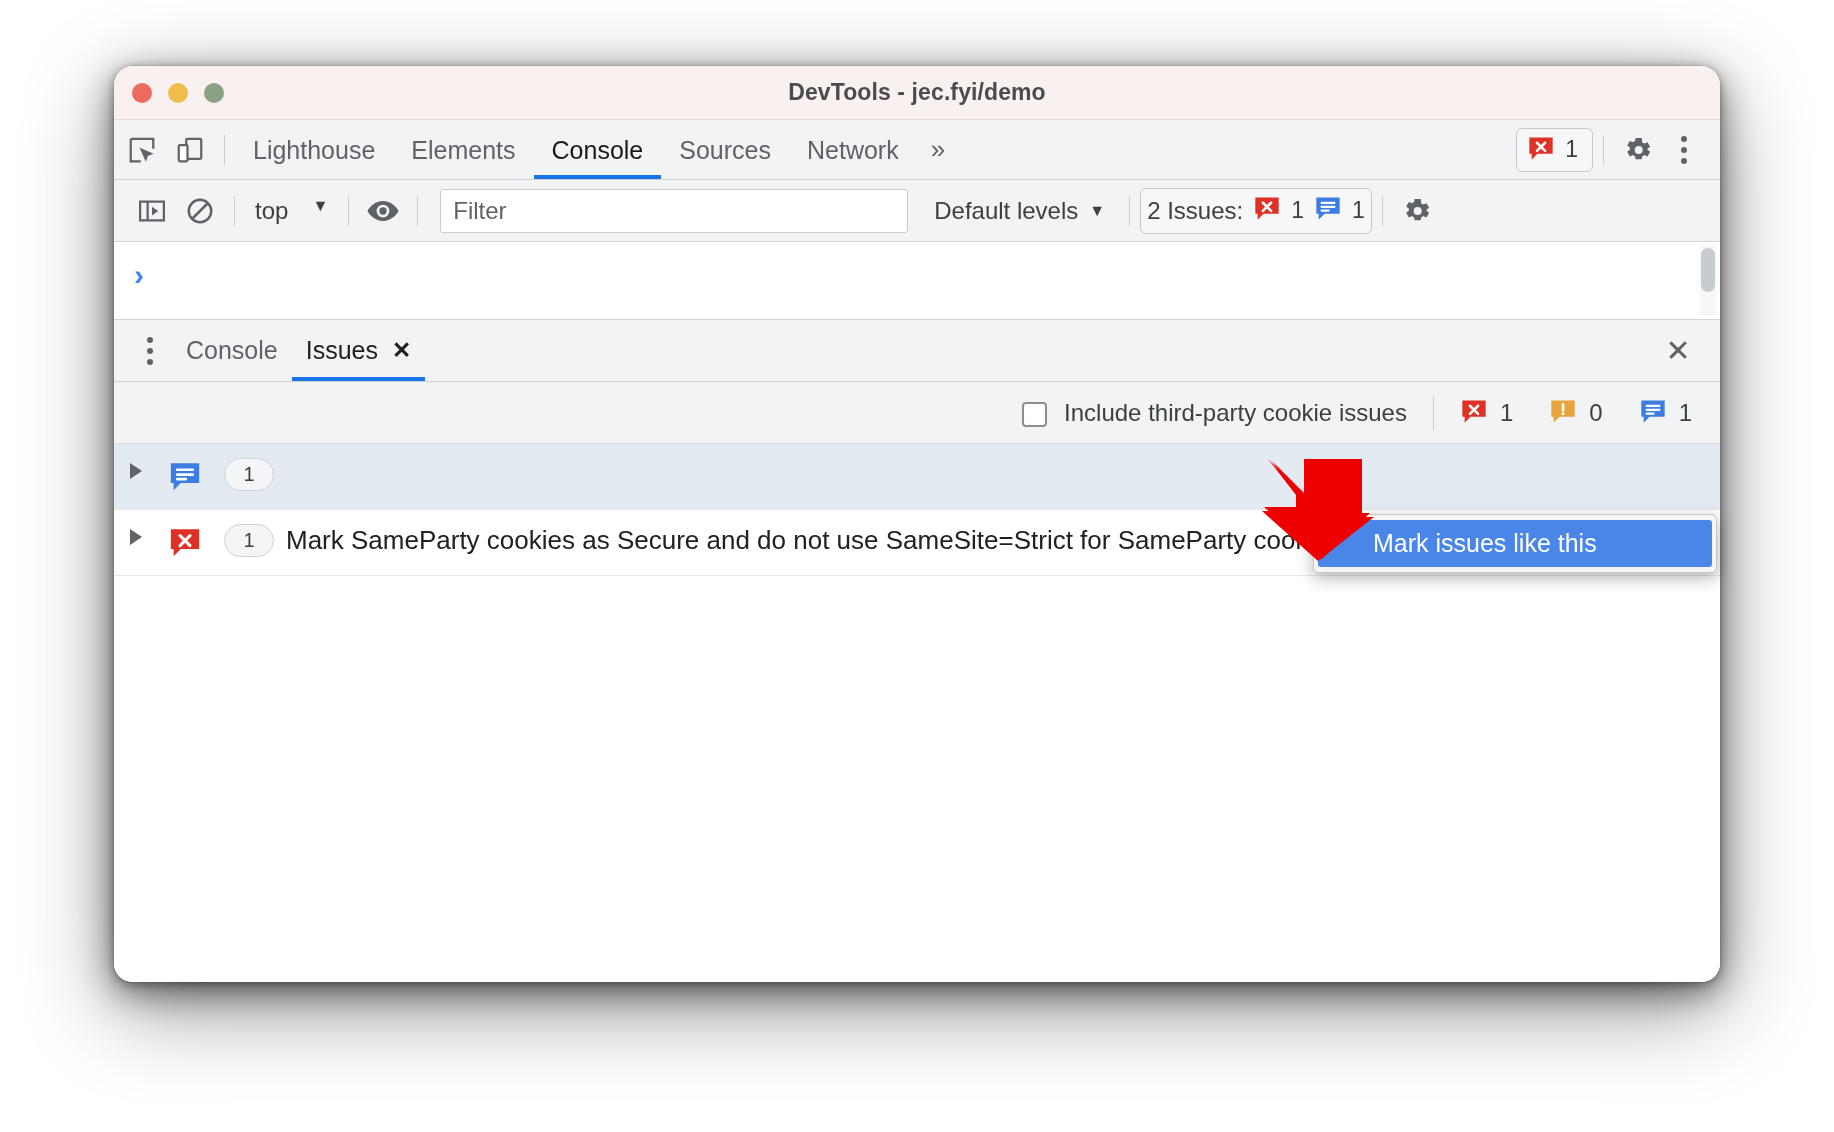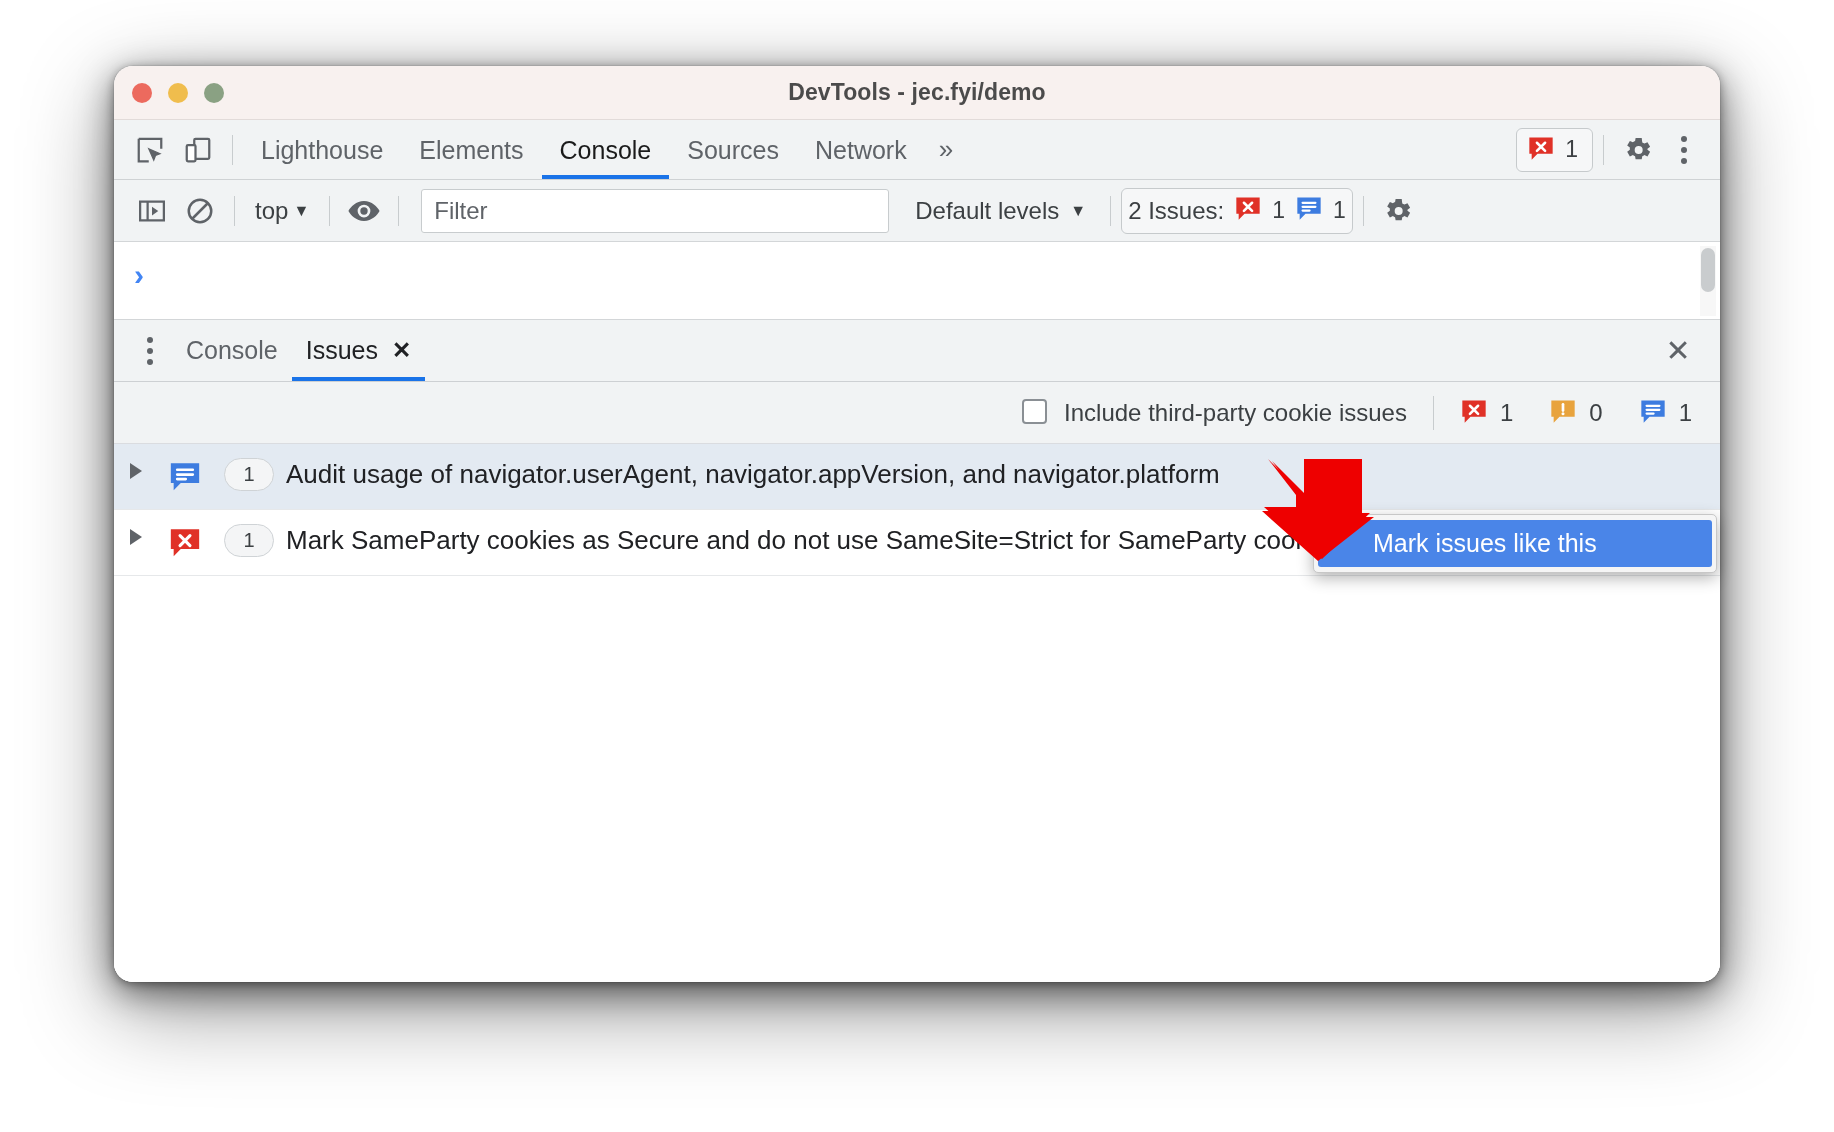--- a/index.html
+++ b/index.html
@@ -58,21 +58,21 @@
   }
 
   
   .tabbar {
     height: 60px;
     background: #f1f3f4;
     border-bottom: 1px solid #cfd2d4;
     display: flex;
     align-items: center;
     flex: 0 0 auto;
-    padding-left: 12px;
+    padding-left: 4px;
     justify-content: space-between;
   }
   .icon-btn {
     width: 48px; height: 48px;
     display: flex; align-items: center; justify-content: center;
     color: #5f6368;
   }
   .vdiv { width: 1px; height: 30px; background: #c8ccce; margin: 0 10px; }
   .tab {
     font-size: 25px;
@@ -112,21 +112,21 @@
   .console-toolbar {
     height: 62px;
     background: #f1f3f4;
     border-bottom: 1px solid #d3d6d8;
     display: flex;
     align-items: center;
     padding: 0 10px 0 14px;
     flex: 0 0 auto;
   }
   .ctx-select {
-    display: flex; align-items: center; gap: 5px;
+    display: flex; gap: 24px;
     font-size: 24px; color: #3c4043;
     padding: 0 10px;
   }
   .caret { font-size: 16px; color: #3c4043; }
   .filter-input {
     flex: 0 0 auto;
     width: 468px; height: 44px;
     background: #ffffff;
     border: 1px solid #c8ccce;
     border-radius: 3px;
@@ -232,21 +232,21 @@
     height: 62px;
     background: #f1f3f4;
     border-bottom: 1px solid #dadce0;
     display: flex;
     align-items: center;
     justify-content: flex-end;
     padding-right: 28px;
     flex: 0 0 auto;
   }
   .cb-wrap {
-    display: flex; align-items: flex-start; gap: 17px;
+    display: flex; align-items: flex-end; gap: 17px;
     font-size: 24px; color: #3c4043;
   }
   .checkbox {
     width: 25px; height: 25px;
     border: 2px solid #8a8f94;
     border-radius: 4px;
     background: #fff;
   }
   .tb-div { width: 1px; height: 34px; background: #c8ccce; margin: 0 26px; }
   .count-group { display: flex; align-items: center; gap: 12px; }
@@ -519,21 +519,20 @@
             </div>
           <div class="icon-cell">
             <svg width="34" height="34" viewBox="0 0 24 24">
               <path d="M2 3h20v14H9l-5 5v-5H2z" fill="#3d7ce0"></path>
               <path d="M6.5 7.6h11M6.5 11h11M6.5 14.2h6" stroke="#fff" stroke-width="1.9" stroke-linecap="round"></path>
             </svg>
           </div>
           <div class="count-cell">
             <span class="count-badge">1</span>
           </div>
-          <div class="issue-text">Audit usage of navigator.userAgent, navigator.appVersion, and navigator.platform</div>
         </div>
 
         <div class="issue-row">
           <div class="arrow-cell">
               <span class="tri"></span>
             </div>
           <div class="icon-cell">
             <svg width="34" height="34" viewBox="0 0 24 24">
               <path d="M2 3h20v14H9l-5 5v-5H2z" fill="#e03127"></path>
               <path d="M8.5 7.5l7 7M15.5 7.5l-7 7" stroke="#fff" stroke-width="2.2" stroke-linecap="round"></path>

